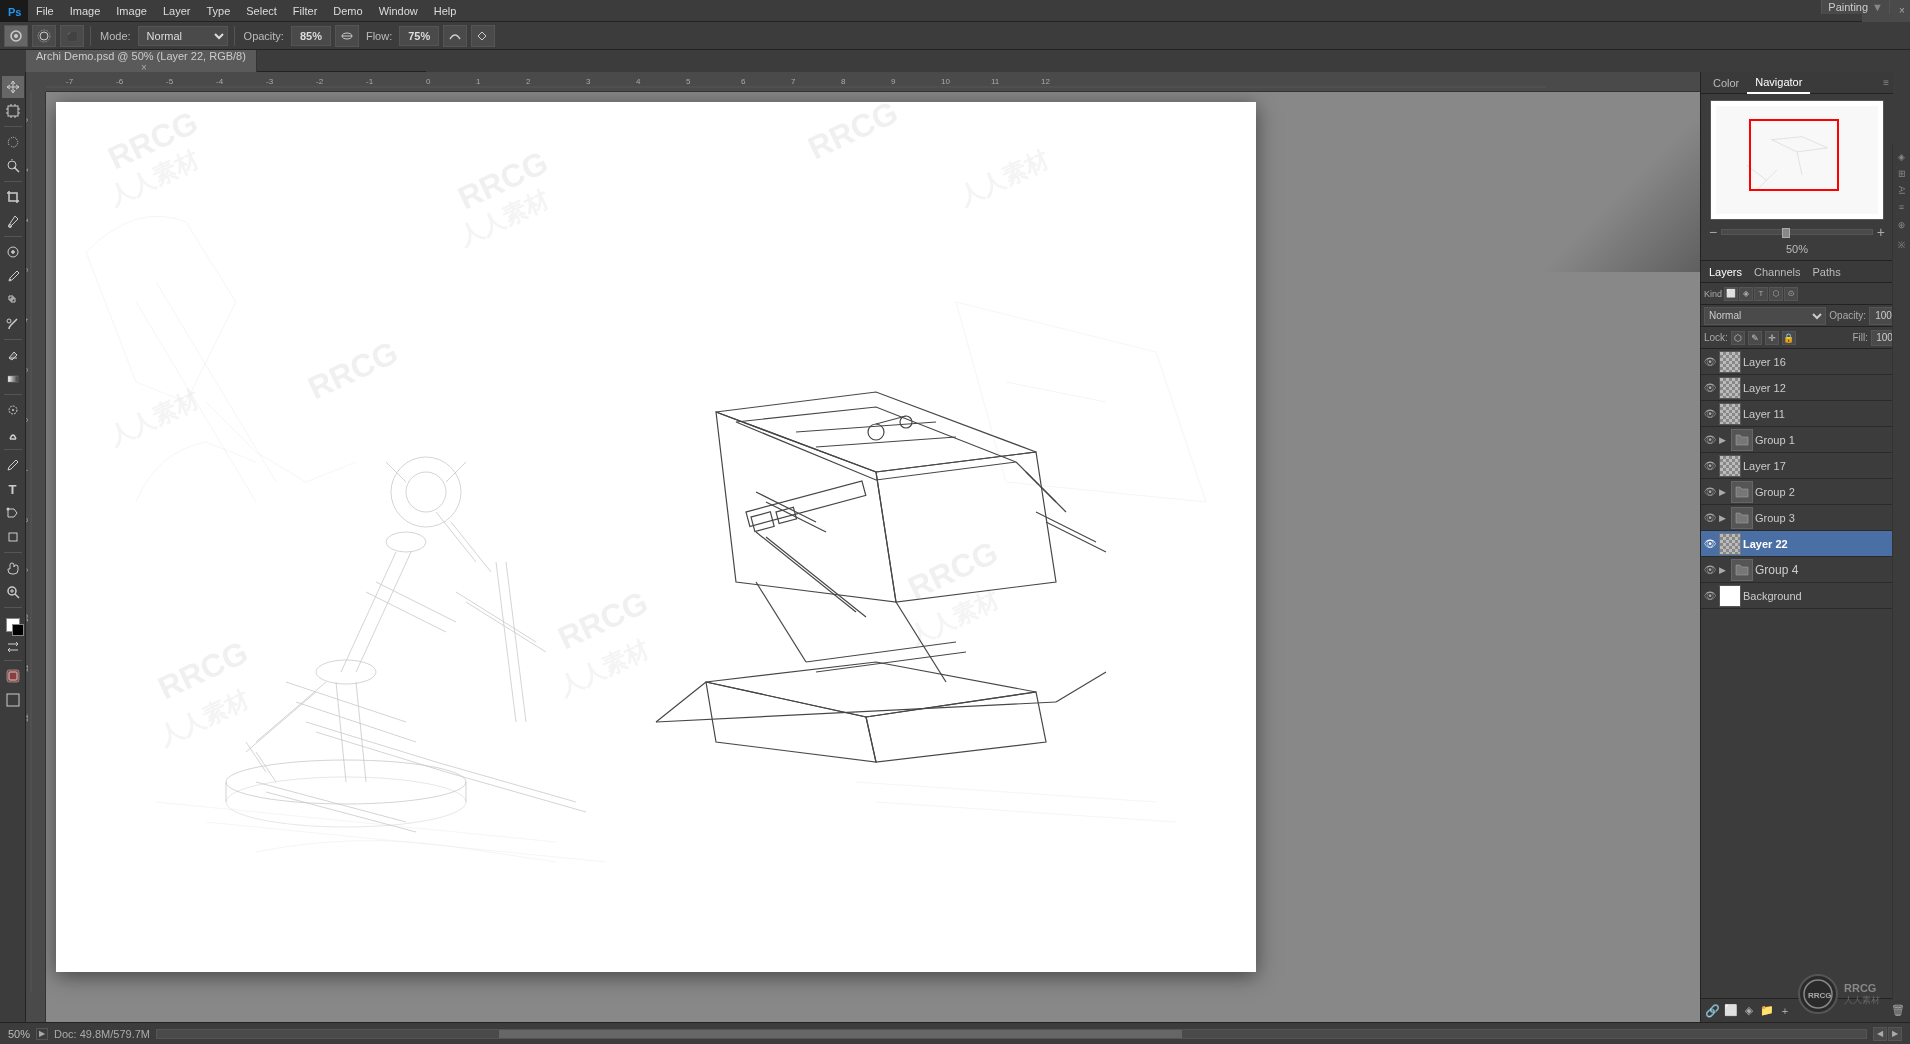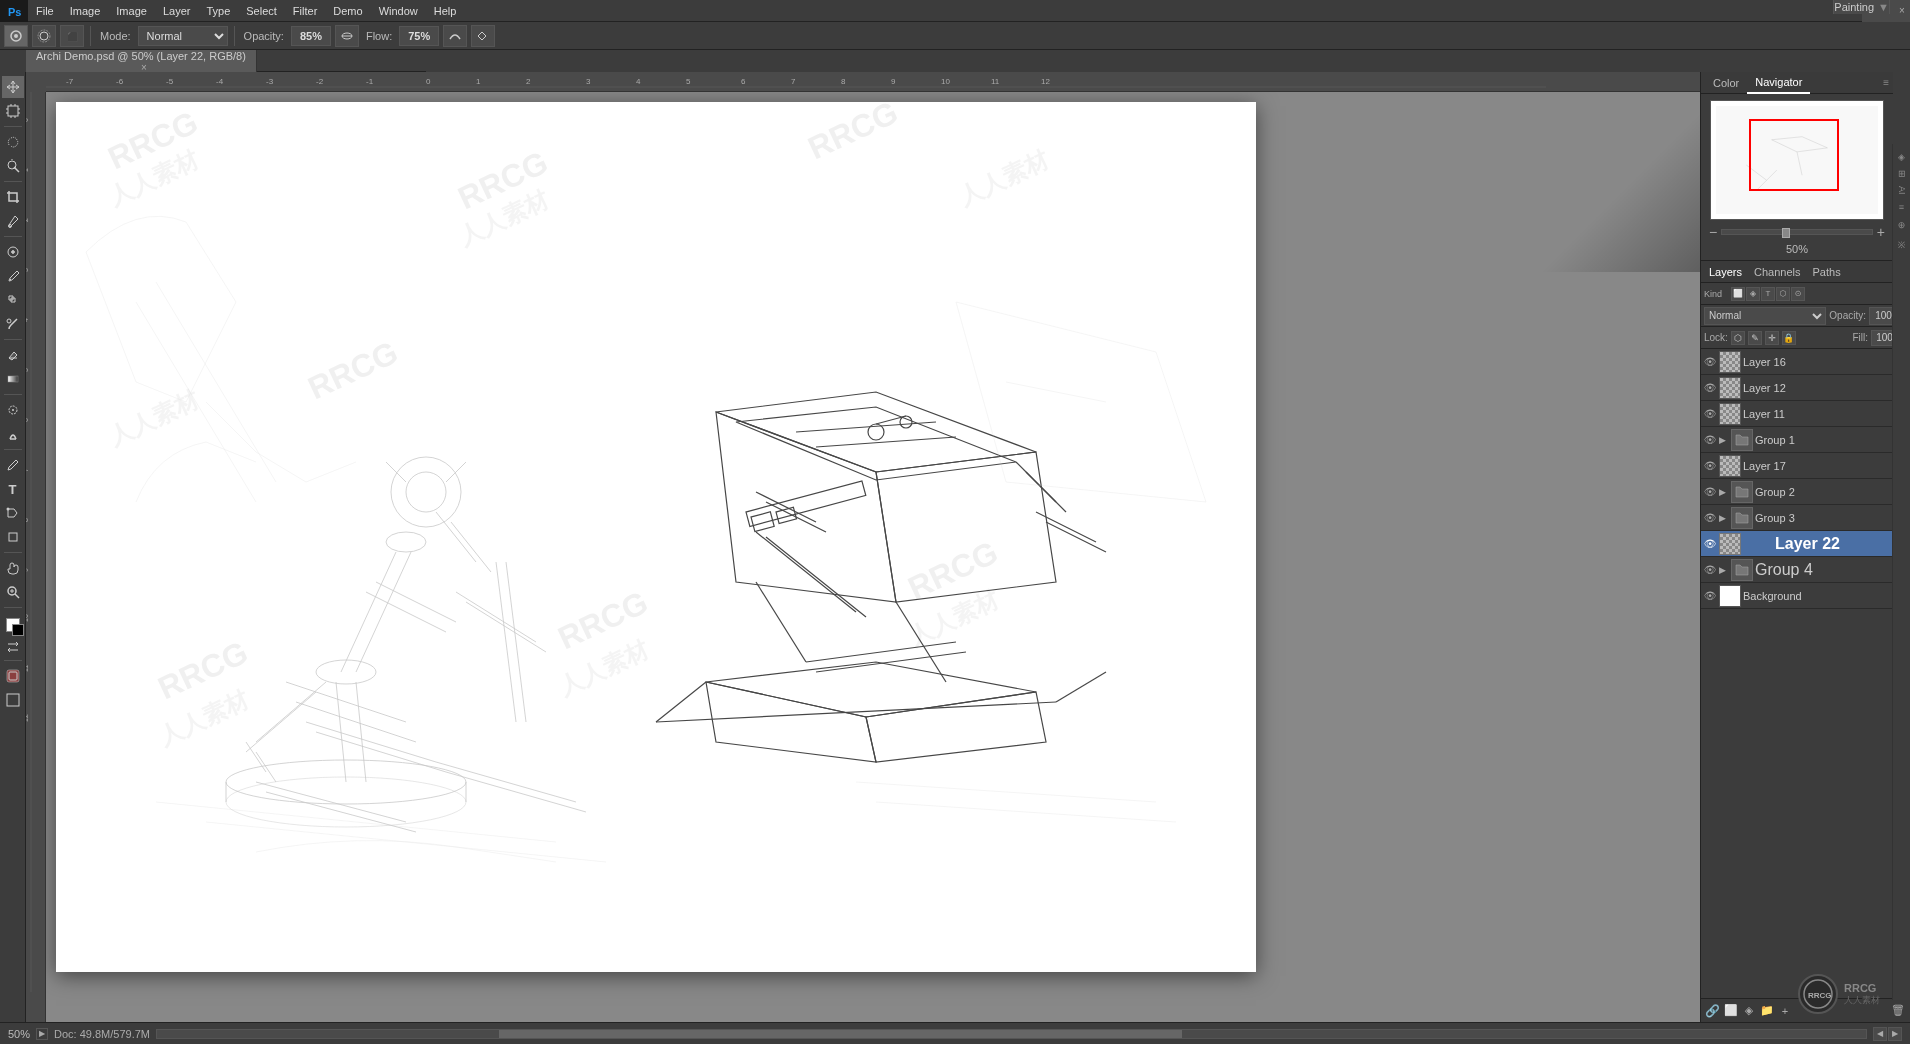--- a/index.html
+++ b/index.html
@@ -128,21 +128,21 @@
       background: #4a4a4a; z-index: 10;
     }
 
     
     ::-webkit-scrollbar { width: 8px; background: #3c3c3c; }
     ::-webkit-scrollbar-thumb { background: #555; }
 
     
     #painting-label {
       position: absolute; top: 0; right: 20px; height: 14px;
-      display: flex; align-items: center; padding: 0 0;
+      display: flex; align-items: center; padding: 0 6px;
       background: #4a4a4a; font-size: 11px; color: #ccc;
       border-left: 1px solid #555; border-right: 1px solid #555;
     }
   </style>
 </head>
 <body>
 
 <div id="menu-bar">
   <div class="app-icon">
     <svg width="16" height="16" viewBox="0 0 16 16">
@@ -633,21 +633,21 @@
 
     <div style="flex:1;display:flex;flex-direction:column;border-top:1px solid #222;">
 
       <div style="display:flex;align-items:center;background:#3a3a3a;border-bottom:1px solid #222;height:22px;padding:0 2px;">
         <div style="padding:0 6px;height:22px;display:flex;align-items:center;cursor:pointer;font-size:11px;color:#fff;">Layers</div>
         <div style="padding:0 6px;height:22px;display:flex;align-items:center;cursor:pointer;font-size:11px;color:#bbb;">Channels</div>
         <div style="padding:0 6px;height:22px;display:flex;align-items:center;cursor:pointer;font-size:11px;color:#bbb;">Paths</div>
         <div style="margin-left:auto;color:#888;font-size:10px;cursor:pointer;">≡</div>
       </div>
 
-      <div style="display:flex;align-items:center;padding:2px 3px;background:#3c3c3c;border-bottom:1px solid #222;gap:9px;height:22px;">
+      <div style="display:flex;align-items:center;padding:2px 3px;background:#3c3c3c;border-bottom:1px solid #222;gap:2px;height:22px;">
         <div style="color:#aaa;font-size:9px;">Kind</div>
         <div style="flex:1;display:flex;gap:1px;align-items:center;">
           <div style="width:14px;height:14px;background:#4a4a4a;border:1px solid #555;display:flex;align-items:center;justify-content:center;font-size:8px;color:#aaa;cursor:pointer;">⬜</div>
           <div style="width:14px;height:14px;background:#4a4a4a;border:1px solid #555;display:flex;align-items:center;justify-content:center;font-size:8px;color:#aaa;cursor:pointer;">◈</div>
           <div style="width:14px;height:14px;background:#4a4a4a;border:1px solid #555;display:flex;align-items:center;justify-content:center;font-size:8px;color:#aaa;cursor:pointer;">T</div>
           <div style="width:14px;height:14px;background:#4a4a4a;border:1px solid #555;display:flex;align-items:center;justify-content:center;font-size:8px;color:#aaa;cursor:pointer;">⬡</div>
           <div style="width:14px;height:14px;background:#4a4a4a;border:1px solid #555;display:flex;align-items:center;justify-content:center;font-size:8px;color:#aaa;cursor:pointer;">⊙</div>
         </div>
         <div style="width:14px;height:14px;display:flex;align-items:center;justify-content:center;cursor:pointer;color:#aaa;font-size:10px;">○</div>
       </div>
@@ -725,32 +725,32 @@
             <svg width="14" height="14" viewBox="0 0 14 14">
                 <path d="M1 4 L1 12 L13 12 L13 4 L7 4 L5 2 L1 2 Z" fill="#777" stroke="#aaa" stroke-width="0.5"></path>
               </svg>
           </div>
           <span style="flex:1;font-size:11px;color:#ccc;">Group 3</span>
         </div>
 
         <div class="layer-row active" style="display:flex;align-items:center;height:26px;padding:0 2px;gap:2px;cursor:pointer;border-bottom:1px solid #2a2a2a;background:#4a6fa5;">
           <div style="width:14px;height:14px;display:flex;align-items:center;justify-content:center;font-size:10px;color:#fff;">👁</div>
           <div style="width:22px;height:22px;background:repeating-conic-gradient(#888 0% 25%,#bbb 0% 50%) 0 0/6px 6px;border:1px solid #777;flex-shrink:0;"></div>
-          <span style="flex:1;font-size:16px;color:#fff;font-weight:bold;margin-left:32px;">Layer 22</span>
+          <span style="flex:1;font-size:11px;color:#fff;font-weight:bold;">Layer 22</span>
         </div>
 
         <div class="layer-row" style="display:flex;align-items:center;height:26px;padding:0 2px;gap:2px;cursor:pointer;border-bottom:1px solid #2a2a2a;">
           <div style="width:14px;height:14px;display:flex;align-items:center;justify-content:center;font-size:10px;color:#aaa;">👁</div>
           <span style="font-size:9px;color:#aaa;cursor:pointer;width:10px;">▶</span>
           <div style="width:22px;height:22px;background:#555;border:1px solid #666;flex-shrink:0;display:flex;align-items:center;justify-content:center;">
             <svg width="14" height="14" viewBox="0 0 14 14">
                 <path d="M1 4 L1 12 L13 12 L13 4 L7 4 L5 2 L1 2 Z" fill="#777" stroke="#aaa" stroke-width="0.5"></path>
               </svg>
           </div>
-          <span style="flex:1;font-size:16px;color:#ccc;">Group 4</span>
+          <span style="flex:1;font-size:12px;color:#ccc;">Group 4</span>
         </div>
 
         <div class="layer-row" style="display:flex;align-items:center;height:26px;padding:0 2px;gap:2px;cursor:pointer;border-bottom:1px solid #2a2a2a;">
           <div style="width:14px;height:14px;display:flex;align-items:center;justify-content:center;font-size:10px;color:#aaa;">👁</div>
           <div style="width:22px;height:22px;background:#fff;border:1px solid #555;flex-shrink:0;"></div>
           <span style="flex:1;font-size:11px;color:#ccc;">Background</span>
           <span style="font-size:10px;color:#666;">🔒</span>
         </div>
 
       </div>

